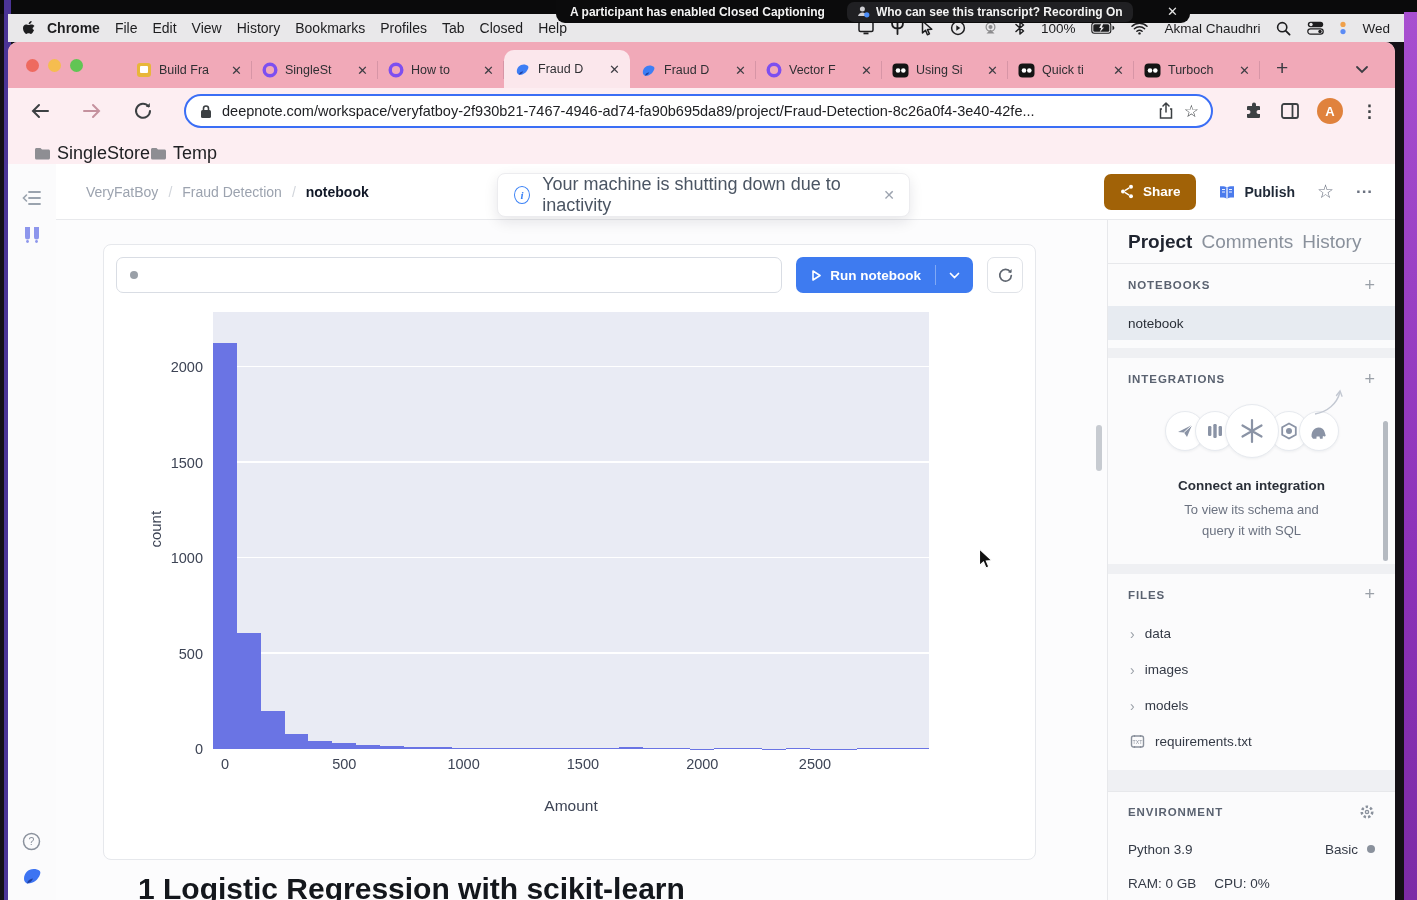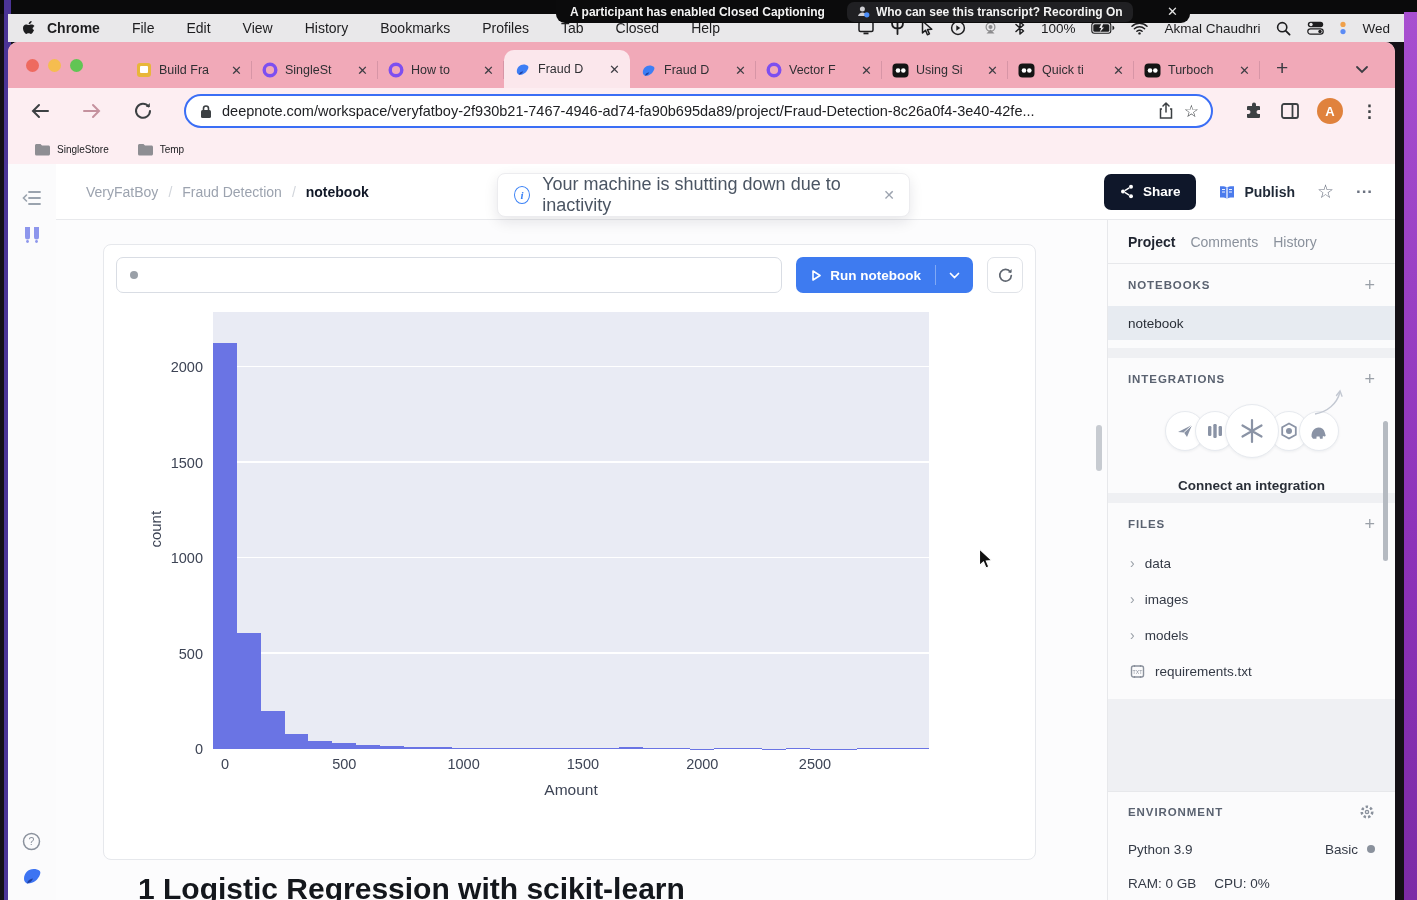--- a/index.html
+++ b/index.html
@@ -8,21 +8,21 @@
   .stage { position:relative; width:1417px; height:900px; background:#141016; overflow:hidden; }
 
   
   .strip-left { position:absolute; left:4px; top:0; bottom:0; width:7px; background:#4b3496; z-index:1; }
   .strip-right { position:absolute; right:0; top:12px; bottom:0; width:13px; background:linear-gradient(180deg,#a84fd0,#8d32b9 60%,#7c2ba6); z-index:1; }
 
   
   .top-strip { position:absolute; left:0; top:0; width:1417px; height:14px; background:#0a0a0b; }
   .menubar { position:absolute; left:8px; top:14px; width:1396px; height:28px; background:#e9e8ea; display:flex; align-items:center; padding:0 14px; color:#1d1d1f; font-size:14px; z-index:2; }
   .menubar .apple { margin-right:10px; display:flex; }
-  .menu-items { display:flex; gap:32px; align-items:flex-end; }
+  .menu-items { display:flex; gap:15px; align-items:flex-end; }
   .menu-items span { white-space:nowrap; }
   .menu-items span:first-child { font-weight:700; }
   .menu-right { margin-left:auto; display:flex; align-items:center; gap:16px; overflow:hidden; }
   .menu-right .sicon { display:flex; align-items:center; color:#1d1d1f; }
   .menu-right .txt { font-size:13.5px; white-space:nowrap; }
 
   
   .cc-overlay { position:absolute; left:556px; top:0; width:634px; height:23px; background:#0b0b0c; border-radius:0 0 9px 9px; display:flex; align-items:center; padding:0 12px 0 14px; z-index:40; color:#f3f3f3; font-size:12px; }
   .cc-left { white-space:nowrap; font-weight:600; }
   .cc-pill { margin-left:22px; background:#202023; border-radius:7px; height:20px; display:flex; align-items:center; padding:0 10px; gap:6px; white-space:nowrap; font-weight:600; }
@@ -43,35 +43,35 @@
   .newtab { font-size:21px; color:#3c3c43; margin:0 0 8px 16px; }
   .tab-chev { margin-left:auto; margin-right:26px; margin-bottom:14px; display:flex; }
 
   .toolbar { height:46px; display:flex; align-items:center; padding:0 10px 0 22px; gap:32px; }
   .navic { color:#3c4043; font-size:19px; display:flex; }
   .navic.dis { color:#c5919e; }
   .urlbar { flex:1; height:34px; background:#fff; border:2px solid #3b6ef5; border-radius:18px; display:flex; align-items:center; padding:0 12px 0 14px; gap:10px; min-width:0; }
   .urltext { flex:1; font-size:14.5px; color:#202124; white-space:nowrap; overflow:hidden; }
   .toolbar .after { display:flex; align-items:center; gap:18px; padding-right:6px; }
   .avatar { width:26px; height:26px; border-radius:50%; background:#e0823d; color:#fff; font-size:13px; font-weight:700; display:flex; align-items:center; justify-content:center; }
-  .bookmarksbar { height:30px; display:flex; align-items:center; gap:28px; padding-left:26px; font-size:10px; color:#202124; }
+  .bookmarksbar { height:30px; display:flex; align-items:flex-end; padding-left:26px; font-size:18px; color:#202124; }
   .bm { display:flex; align-items:center; gap:7px; }
 
   
   .webpage { position:absolute; left:0; top:122px; width:1387px; height:736px; background:#fff; overflow:hidden; }
 
   .rail { position:absolute; left:0; top:0; width:48px; height:100%; background:#fbfbfc; }
   .rail .ric { position:absolute; left:14px; display:flex; }
 
   .dn-header { position:absolute; left:48px; right:0; top:0; height:56px; background:#fff; border-bottom:1px solid #e8e9ec; display:flex; align-items:center; padding:0 22px 0 30px; }
   .crumbs { display:flex; align-items:center; gap:10px; font-size:14px; color:#9ca3af; }
   .crumbs .sep { color:#d1d5db; }
   .crumbs .last { color:#111827; font-weight:600; }
   .hdr-right { margin-left:auto; display:flex; align-items:center; gap:22px; }
-  .share-btn { background:#0f172a; color:#fff; height:36px; border-radius:7px; display:flex; align-items:center; gap:9px; padding:0 16px; font-size:13.5px; font-weight:600; }
+  .share-btn { background:#a16207; color:#fff; height:36px; border-radius:7px; display:flex; align-items:center; gap:9px; padding:0 16px; font-size:13.5px; font-weight:600; }
   .publish { display:flex; align-items:flex-end; gap:8px; font-size:14px; font-weight:600; color:#1f2937; }
   .icon-btn { color:#6b7280; font-size:17px; display:flex; }
 
   .toast { position:absolute; left:489px; top:9px; width:413px; height:44px; background:#fff; border:1px solid #ececef; border-radius:8px; box-shadow:0 5px 14px rgba(20,24,40,.10); display:flex; align-items:center; gap:12px; padding:0 14px 0 16px; z-index:5; }
   .toast .itxt { font-size:18px; color:#4b5563; }
   .toast .tclose { margin-left:auto; color:#9ca3af; font-size:14px; }
   .info-ic { width:18px; height:18px; border:1.6px solid #3b82f6; border-radius:50%; color:#3b82f6; font-size:11px; font-weight:700; display:flex; align-items:center; justify-content:center; font-family:"Liberation Serif",serif; font-style:italic; }
 
   .dn-main { position:absolute; left:48px; top:56px; right:288px; bottom:0; background:#fcfcfd; }
   .cell-card { position:absolute; left:47px; top:24px; width:933px; height:616px; background:#fff; border:1px solid #e6e8ec; border-radius:8px; }
@@ -84,30 +84,30 @@
   .run-chev { padding:0 13px; display:flex; }
   .refresh-btn { width:36px; height:36px; border:1px solid #e0e3e8; border-radius:7px; display:flex; align-items:center; justify-content:center; color:#5f6670; font-size:17px; }
 
   
   .plot { position:absolute; left:109px; top:67px; width:716px; height:437px; background:#e9ebf4; }
   .gridline { position:absolute; left:0; width:100%; height:1.5px; background:#ffffff; }
   .bar { position:absolute; bottom:0; background:#6a74e4; }
   .ytick { position:absolute; right:100%; margin-right:10px; transform:translateY(50%); font-size:14.5px; color:#3d4455; white-space:nowrap; }
   .xtick { position:absolute; top:100%; margin-top:7px; transform:translateX(-50%); font-size:14.5px; color:#3d4455; }
   .ylab { position:absolute; left:-76px; top:50%; transform:rotate(-90deg) translateX(28%); transform-origin:center; font-size:15px; color:#3d4455; }
-  .xlab { position:absolute; top:100%; left:50%; transform:translateX(-50%); margin-top:32px; font-size:15.5px; color:#3d4455; }
+  .xlab { position:absolute; top:100%; left:50%; transform:translateX(-50%); margin-top:48px; font-size:15.5px; color:#3d4455; }
 
   .next-heading { position:absolute; left:82px; top:652px; font-size:30px; font-weight:800; color:#14171c; white-space:nowrap; }
   .inner-thumb { position:absolute; right:5px; top:205px; width:6px; height:46px; background:#c7cbd1; border-radius:3px; }
   .page-thumb { position:absolute; right:7px; top:379px; width:5px; height:140px; background:#b5bac1; border-radius:2.5px; z-index:6; }
 
   
   .dn-sidebar { position:absolute; right:0; top:56px; width:288px; bottom:0; background:#eff0f3; border-left:1px solid #e7e8eb; display:flex; flex-direction:column; }
   .sec { background:#fbfbfc; }
-  .sb-tabs { display:flex; gap:15px; align-items:center; height:44px; padding:0 20px; border-bottom:1px solid #e7e8eb; font-size:14px; color:#8a919c; }
+  .sb-tabs { display:flex; gap:9px; align-items:center; height:44px; padding:0 20px; border-bottom:1px solid #e7e8eb; font-size:19px; color:#8a919c; }
   .sb-tabs .on { color:#1f2430; font-weight:700; }
   .sec-head { display:flex; align-items:center; height:42px; padding:0 20px; }
   .sec-head .t { font-size:11.5px; font-weight:700; letter-spacing:.08em; color:#5a6270; }
   .sec-head .plus { margin-left:auto; color:#9aa0a8; font-size:18px; font-weight:400; }
   .nb-item { height:34px; display:flex; align-items:center; padding-left:20px; background:#e7ebf1; font-size:13.5px; color:#2a2f38; }
   .gap { height:10px; }
   .int-icons { display:flex; align-items:center; justify-content:center; padding:4px 0 10px; position:relative; }
   .int-c { background:#fff; border:1px solid #e7eaef; border-radius:50%; display:flex; align-items:center; justify-content:center; box-shadow:0 1px 3px rgba(25,30,50,.06); color:#8a93a5; }
   .int-c.small { width:40px; height:40px; margin:0 -5px; }
   .int-c.big { width:54px; height:54px; z-index:2; margin:0 -5px; }
@@ -616,20 +616,24 @@
                   <circle cx="9" cy="9" r="3" fill="#8a93a5"></circle>
                 </svg>
               </span>
               <span class="int-c small">
                 <svg width="19" height="17" viewBox="0 0 19 17">
                   <path d="M2.5 13.5c0-5.5 3-9 7-9 3.2 0 5.6 2 6.2 4.8l.9 3c.2.7-.3 1.2-1 1.1l-1.7-.3-.3 2.7H11l-.5-2.4H7.6l-.2 2.4H4z" fill="#8a93a5"></path>
                 </svg>
               </span>
             </div>
           <div class="int-title">Connect an integration</div>
+          <div class="int-sub">
+            <span>To view its schema and</span><br>
+            <span>query it with SQL</span>
+          </div>
         </div>
         <div class="gap"></div>
 
         <div class="sec files-pad">
           <div class="sec-head">
             <span class="t">FILES</span>
             <span class="plus">+</span>
           </div>
           <div id="file-list">
               <div class="file-row">

